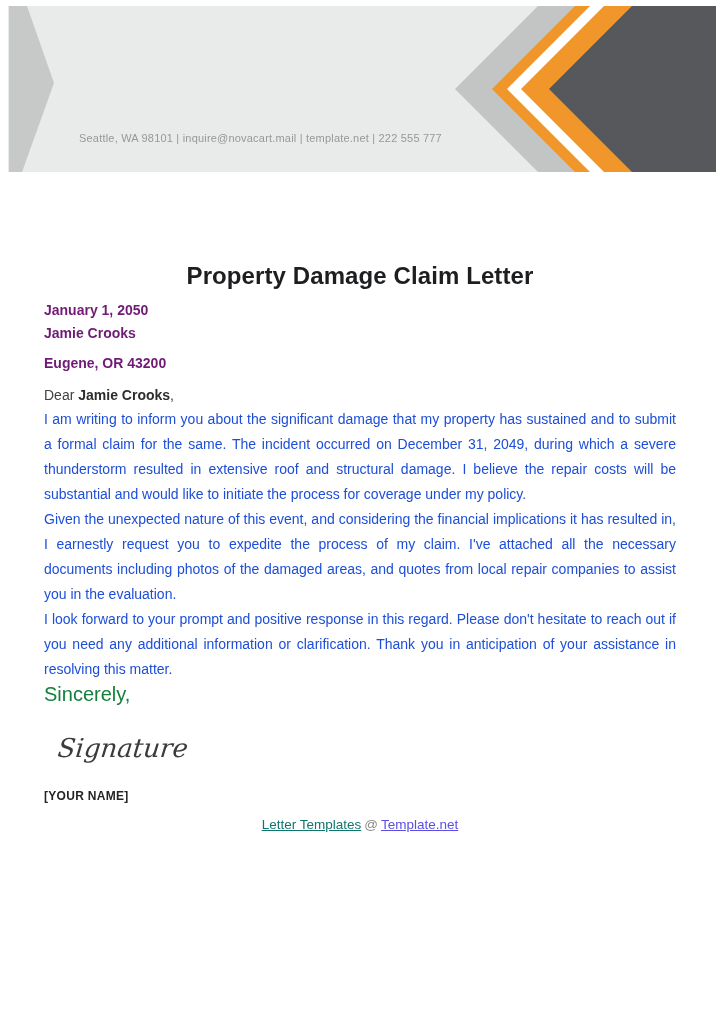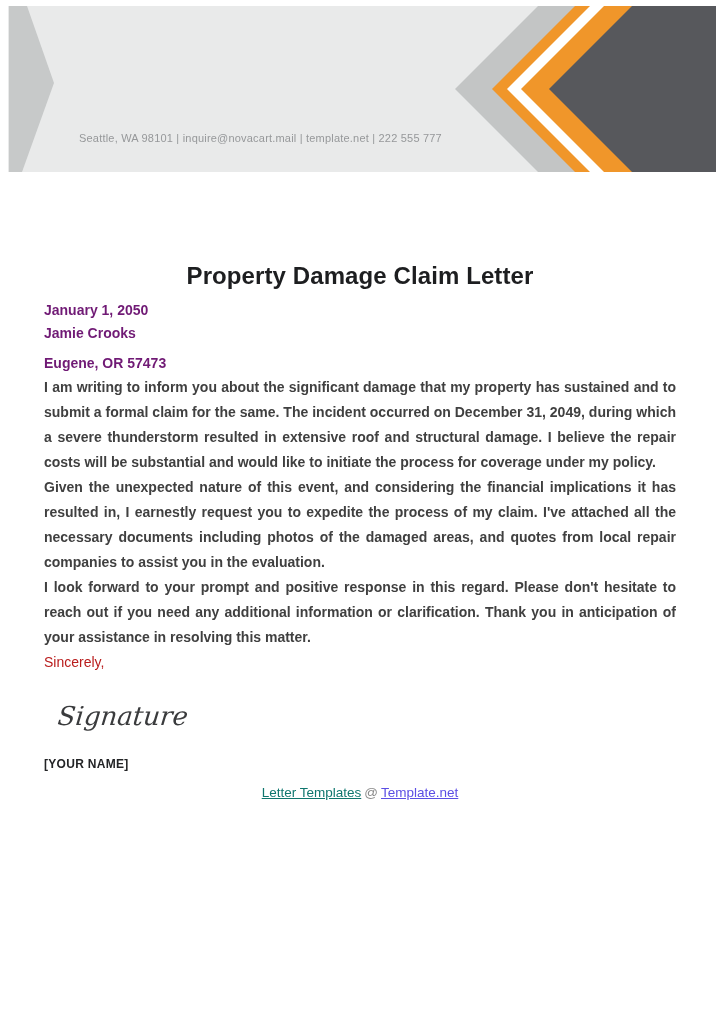--- a/index.html
+++ b/index.html
@@ -51,27 +51,26 @@
     margin-top: 9px;
     font-size: 14px;
     line-height: 23px;
     color: #3d3f42;
   }
   .salutation b { color: #2b2d2f; }
   .body-par {
     font-size: 14px;
     line-height: 25px;
     text-align: justify;
-    color: #404040;
-    font-weight: bold;
+    color: #1d4ed8;
   }
   .closing {
-    font-size: 14px;
+    font-size: 20px;
     line-height: 25px;
-    color: #b91c1c;
+    color: #15803d;
   }
   .signature {
     margin-top: 26px;
     margin-left: 14px;
     font-family: "DejaVu Serif", serif;
     font-style: italic;
     font-size: 26px;
     color: #3a3b3d;
     transform: skewX(-6deg);
     width: fit-content;
@@ -113,22 +112,23 @@
       <polygon points="628,0 720,0 720,166 628,166 545,83" fill="#57585c"></polygon>
     </svg>
     <div class="contact-line">Seattle, WA 98101 | inquire@novacart.mail | template.net | 222 555 777</div>
   </div>
 
   <div class="content">
     <h1 class="title">Property Damage Claim Letter</h1>
 
     <p class="meta first">January 1, 2050</p>
     <p class="meta">Jamie Crooks</p>
-    <p class="meta addr">Eugene, OR 57473</p>
+    <p class="meta addr">Eugene, OR 43200</p>
 
+    <p class="salutation"><span>Dear </span><b>Jamie Crooks</b><span>,</span></p>
 
     <p class="body-par">I am writing to inform you about the significant damage that my property has sustained and to submit a formal claim for the same. The incident occurred on December 31, 2049, during which a severe thunderstorm resulted in extensive roof and structural damage. I believe the repair costs will be substantial and would like to initiate the process for coverage under my policy.</p>
     <p class="body-par">Given the unexpected nature of this event, and considering the financial implications it has resulted in, I earnestly request you to expedite the process of my claim. I've attached all the necessary documents including photos of the damaged areas, and quotes from local repair companies to assist you in the evaluation.</p>
     <p class="body-par">I look forward to your prompt and positive response in this regard. Please don't hesitate to reach out if you need any additional information or clarification. Thank you in anticipation of your assistance in resolving this matter.</p>
 
     <p class="closing">Sincerely,</p>
 
     <div class="signature">Signature</div>
 
     <p class="your-name">[YOUR NAME]</p>

